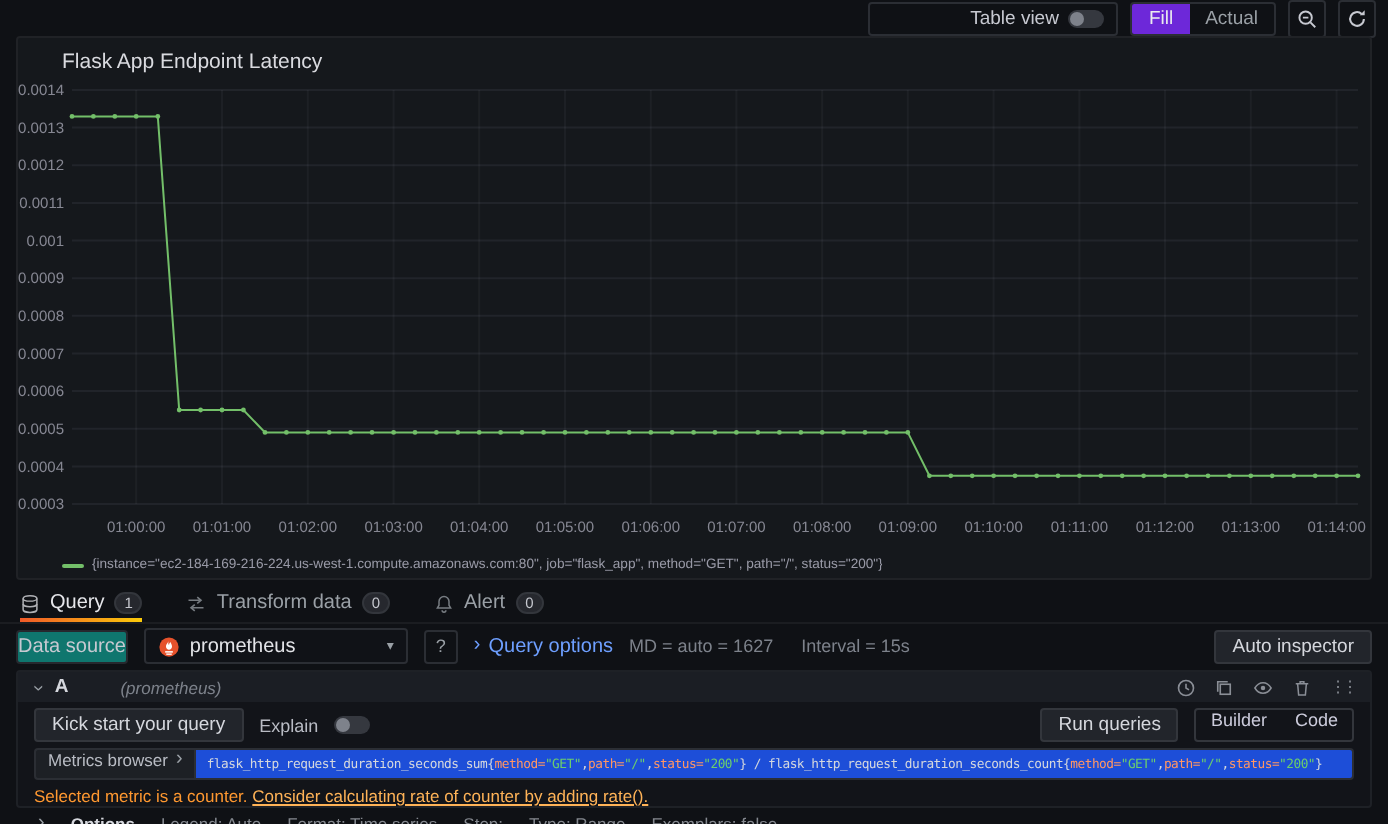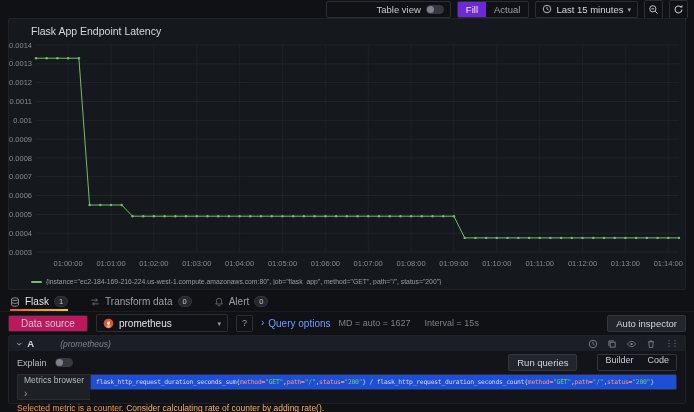--- a/index.html
+++ b/index.html
@@ -37,21 +37,21 @@
   .tab.active{color:#e6e7eb;}
   .tab.active::after{content:"";position:absolute;left:0;right:0;bottom:0;height:2px;
         background:linear-gradient(90deg,#f05a28,#fbca0a);}
   .badge{background:#26282e;border:1px solid #33363c;border-radius:7px;font-size:7.5px;color:#c6c8cf;
          padding:0 4px;line-height:9px;height:9px;}
   .tab svg{opacity:.75;}
 
   
   .ds-row{position:absolute;top:313px;left:0;right:0;height:20px;display:flex;align-items:center;
           gap:8px;padding:0 8px;font-size:10px;}
-  .ds-label{color:#c7c9d1;background:#be185d;border:1px solid #26282e;border-radius:2px;padding:2px 12px;}
+  .ds-label{color:#c7c9d1;background:#0f766e;border:1px solid #26282e;border-radius:2px;padding:2px 0;}
   .ds-select{display:flex;align-items:center;gap:5px;background:#101217;border:1px solid #2b2e34;border-radius:2px;
              height:16px;padding:0 6px;min-width:118px;justify-content:flex-start;color:#e3e4e8;}
   .ds-select .caret{margin-left:auto;}
   .help-circ{width:15px;height:15px;border:1px solid #2b2e34;border-radius:2px;display:flex;align-items:center;justify-content:center;
              font-size:9px;color:#9aa0a6;}
   .qopts{display:flex;align-items:center;gap:4px;color:#6e9fff;font-size:10px;}
   .chev{color:#9aa0a6;font-size:10px;line-height:1;}
   .qopts .chev{color:#6e9fff;}
   .ds-summary{color:#7d828b;font-size:9px;display:flex;gap:14px;}
   .btn{background:#22252b;border:1px solid #33363c;border-radius:2px;color:#d5d7dd;font-size:9.5px;
@@ -61,26 +61,26 @@
   
   .card{position:absolute;top:335px;left:8px;right:8px;height:69px;background:#121419;
         border:1px solid #1e2126;border-radius:2px;box-sizing:border-box;}
   .qc-header{height:15px;background:#1b1e24;display:flex;align-items:center;gap:7px;padding:0 8px;font-size:9.5px;}
   .refid{color:#d5d7dd;font-weight:bold;}
   .ds-hint{color:#7d828b;font-style:italic;font-size:8.5px;margin-left:19px;}
   .hdr-icons{margin-left:auto;display:flex;align-items:center;gap:9px;}
   .grip{color:#8a8e96;font-size:8px;letter-spacing:-2px;}
   .qc-row2{display:flex;align-items:center;gap:8px;padding:3px 8px 2px 8px;}
   .explain{font-size:9px;color:#b9bcc4;}
-  .right-ctl{margin-left:auto;display:flex;align-items:flex-end;gap:20px;padding-left:24px;}
+  .right-ctl{margin-left:auto;display:flex;align-items:flex-end;gap:8px;padding-left:24px;}
   .bc-seg{display:flex;border:1px solid #33363c;border-radius:2px;height:15px;overflow:hidden;}
   .bc-seg .seg-btn{font-size:9px;padding:0 7px;}
   .qc-code-row{display:flex;align-items:stretch;gap:0;padding:1px 8px 0 8px;}
   .mbrowser{display:flex;gap:4px;background:#1d2025;border:1px solid #2b2e34;border-right:none;
-            border-radius:2px 0 0 2px;font-size:8.5px;color:#b9bcc4;padding:0 6px;white-space:nowrap;flex-direction:column;}
+            border-radius:2px 0 0 2px;font-size:8.5px;color:#b9bcc4;padding:0 6px;white-space:nowrap;}
   .code-field{flex:1;background:#1d4ed8;border:1px solid #2b2e34;border-radius:0 2px 2px 0;height:14px;
               display:flex;align-items:center;padding:0 5px;overflow:hidden;
               font-family:"DejaVu Sans Mono",monospace;font-size:6.4px;letter-spacing:-0.25px;white-space:pre;}
   .tok-metric{color:#d5d8dd;} .tok-brace{color:#d5d8dd;} .tok-op{color:#d5d8dd;}
   .tok-label{color:#ff9664;} .tok-string{color:#6ccf6c;}
   .qc-warning{padding:3px 8px 0 8px;font-size:8.5px;color:#ff9830;white-space:nowrap;}
   .qc-warning a{color:#ffb357;text-decoration:underline;}
   .qc-options{display:flex;align-items:center;gap:13px;padding:4px 8px 0 10px;font-size:8.5px;color:#84888f;}
   .opt-title{color:#d5d7dd;font-weight:bold;}
   .rot90{display:inline-block;transform:rotate(90deg);}
@@ -92,28 +92,20 @@
 <div class="screen">
 
   <div class="toolbar">
     <div class="tv-group">
       <span class="tv-label">Table view</span>
       <span class="toggle"></span>
     </div>
     <div class="seg">
       <span class="seg-btn on">Fill</span>
       <span class="seg-btn">Actual</span>
-    </div>
-    <div class="picker">
-      <svg class="ico" width="10" height="10" viewBox="0 0 16 16">
-        <circle cx="8" cy="8" r="6" fill="none" stroke="#c7c9d1" stroke-width="1.4"></circle>
-        <path d="M8 4.5V8l2.5 1.6" fill="none" stroke="#c7c9d1" stroke-width="1.4"></path>
-      </svg>
-      <span>Last 15 minutes</span>
-      <span class="caret">▾</span>
     </div>
     <div class="icon-sq">
       <svg class="ico" width="11" height="11" viewBox="0 0 16 16">
         <circle cx="7" cy="7" r="4.5" fill="none" stroke="#c7c9d1" stroke-width="1.4"></circle>
         <path d="M5 7h4M10.5 10.5L14 14" stroke="#c7c9d1" stroke-width="1.4"></path>
       </svg>
     </div>
     <div class="icon-sq">
       <svg class="ico" width="11" height="11" viewBox="0 0 16 16">
         <path d="M13 8a5 5 0 1 1-1.6-3.7" fill="none" stroke="#c7c9d1" stroke-width="1.5"></path>
@@ -248,21 +240,21 @@
     </div>
   </div>
 
   <div class="tabs">
     <div class="tab active">
       <svg class="ico" width="10" height="10" viewBox="0 0 16 16">
         <ellipse cx="8" cy="3.5" rx="5.5" ry="2.2" fill="none" stroke="#e6e7eb" stroke-width="1.2"></ellipse>
         <path d="M2.5 3.5v9c0 1.2 2.5 2.2 5.5 2.2s5.5-1 5.5-2.2v-9" fill="none" stroke="#e6e7eb" stroke-width="1.2"></path>
         <path d="M2.5 8c0 1.2 2.5 2.2 5.5 2.2s5.5-1 5.5-2.2" fill="none" stroke="#e6e7eb" stroke-width="1.2"></path>
       </svg>
-      <span>Flask</span>
+      <span>Query</span>
       <span class="badge">1</span>
     </div>
     <div class="tab">
       <svg class="ico" width="10" height="10" viewBox="0 0 16 16">
         <path d="M2 5h9M9 2.5L12 5 9 7.5" fill="none" stroke="#9aa0a6" stroke-width="1.3"></path>
         <path d="M14 11H5M7 8.5L4 11l3 2.5" fill="none" stroke="#9aa0a6" stroke-width="1.3"></path>
       </svg>
       <span>Transform data</span>
       <span class="badge">0</span>
     </div>
@@ -319,20 +311,21 @@
           <circle cx="8" cy="8" r="1.8" fill="#8a8e96"></circle>
         </svg>
         <svg class="ico" width="10" height="10" viewBox="0 0 16 16">
           <path d="M3 4.5h10M6.5 4.5V3h3v1.5M4.5 4.5l.8 9h5.4l.8-9" fill="none" stroke="#8a8e96" stroke-width="1.2"></path>
         </svg>
         <span class="grip">⋮⋮</span>
       </span>
     </div>
 
     <div class="qc-row2">
+      <span class="btn">Kick start your query</span>
       <span class="explain">Explain</span>
       <span class="toggle"></span>
       <span class="right-ctl">
         <span class="btn">Run queries</span>
         <span class="bc-seg">
           <span class="seg-btn">Builder</span>
           <span class="seg-btn on">Code</span>
         </span>
       </span>
     </div>

